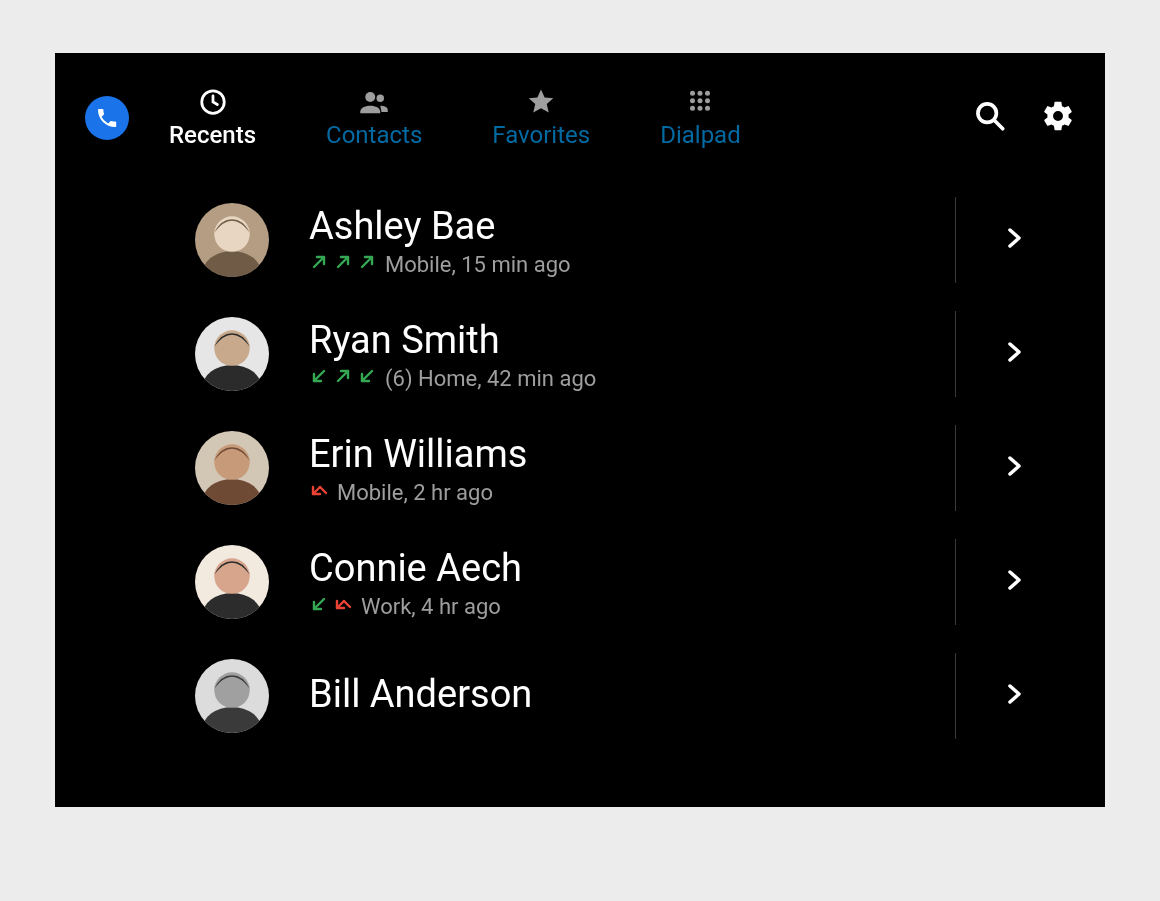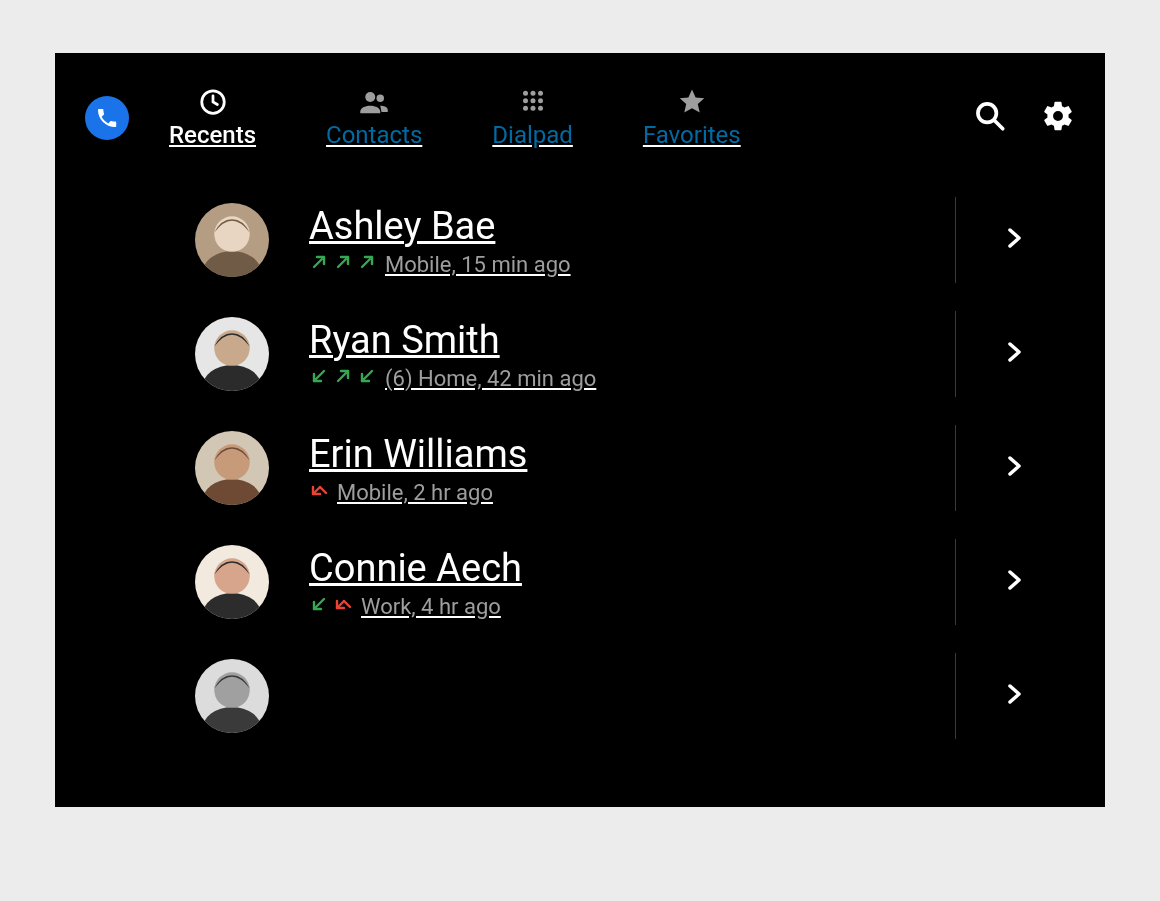--- a/index.html
+++ b/index.html
@@ -11,21 +11,20 @@
     overflow: hidden;
   }
   .frame {
     position: absolute;
     left: 55px;
     top: 53px;
     width: 1050px;
     height: 754px;
     background: #000;
     color: #fff;
-    text-decoration: underline;
   }
   
   .topbar {
     display: flex;
     align-items: center;
     height: 130px;
     padding: 0 30px;
   }
   .phone-fab {
     width: 44px; height: 44px;
@@ -133,41 +132,41 @@
         <span class="tab-label">Recents</span>
       </div>
       <div class="tab">
         <svg width="30" height="30" viewBox="0 0 24 24" class="icon-inactive">
           <circle cx="9" cy="8" r="4"></circle>
             <circle cx="17" cy="9" r="3"></circle>
           <path d="M1 20c0-3.3 3.6-5 8-5s8 1.7 8 5v1H1v-1z"></path>
           <path d="M17 15c2.8 0 6 1 6 3.5V20h-5"></path>
         </svg>
         <span class="tab-label">Contacts</span>
+      </div>
+      <div class="tab">
+        <svg width="30" height="30" viewBox="0 0 24 24" class="icon-inactive">
+          <path d="M12 2l2.9 6.3 6.9.6-5.2 4.6 1.6 6.8L12 16.9 5.8 20.3l1.6-6.8L2.2 8.9l6.9-.6z"></path>
+        </svg>
+        <span class="tab-label">Favorites</span>
       </div>
       <div class="tab">
         <svg width="30" height="30" viewBox="0 0 24 24" class="icon-inactive">
           <circle cx="6" cy="5" r="2"></circle>
             <circle cx="12" cy="5" r="2"></circle>
             <circle cx="18" cy="5" r="2"></circle>
           <circle cx="6" cy="11" r="2"></circle>
             <circle cx="12" cy="11" r="2"></circle>
             <circle cx="18" cy="11" r="2"></circle>
           <circle cx="6" cy="17" r="2"></circle>
             <circle cx="12" cy="17" r="2"></circle>
             <circle cx="18" cy="17" r="2"></circle>
         </svg>
         <span class="tab-label">Dialpad</span>
       </div>
-      <div class="tab">
-        <svg width="30" height="30" viewBox="0 0 24 24" class="icon-inactive">
-          <path d="M12 2l2.9 6.3 6.9.6-5.2 4.6 1.6 6.8L12 16.9 5.8 20.3l1.6-6.8L2.2 8.9l6.9-.6z"></path>
-        </svg>
-        <span class="tab-label">Favorites</span>
-      </div>
     </div>
 
     <div class="topbar-actions">
       <span class="icon-btn">
         <svg width="34" height="34" viewBox="0 0 24 24">
           <circle cx="10" cy="10" r="6.5" fill="none" stroke="#fff" stroke-width="2.6"></circle>
           <line x1="15" y1="15" x2="21" y2="21" stroke="#fff" stroke-width="2.6" stroke-linecap="round"></line>
         </svg>
       </span>
       <span class="icon-btn">
@@ -321,20 +320,21 @@
       <div class="call-row">
     <div class="avatar">
           <svg viewBox="0 0 100 100">
     <rect width="100" height="100" fill="#dcdcdc"></rect>
     <ellipse cx="50" cy="95" rx="40" ry="30" fill="#3a3a3a"></ellipse>
     <circle cx="50" cy="42" r="24" fill="#a0a0a0"></circle>
     <path d="M26 40 Q50 8 74 40 Q65 22 50 22 Q35 22 26 40Z" fill="#3a3a3a"></path>
   </svg>
         </div>
     <div class="call-text">
+      <div class="call-name">Bill Anderson</div>
     </div>
     <div class="detail-cell">
       <span class="chevron">
         <svg width="20" height="28" viewBox="0 0 20 28">
           <polyline points="5,6 14,14 5,22" fill="none" stroke="#fff" stroke-width="3.5" stroke-linecap="round" stroke-linejoin="round"></polyline>
         </svg>
       </span>
     </div>
       </div>
     </div>

